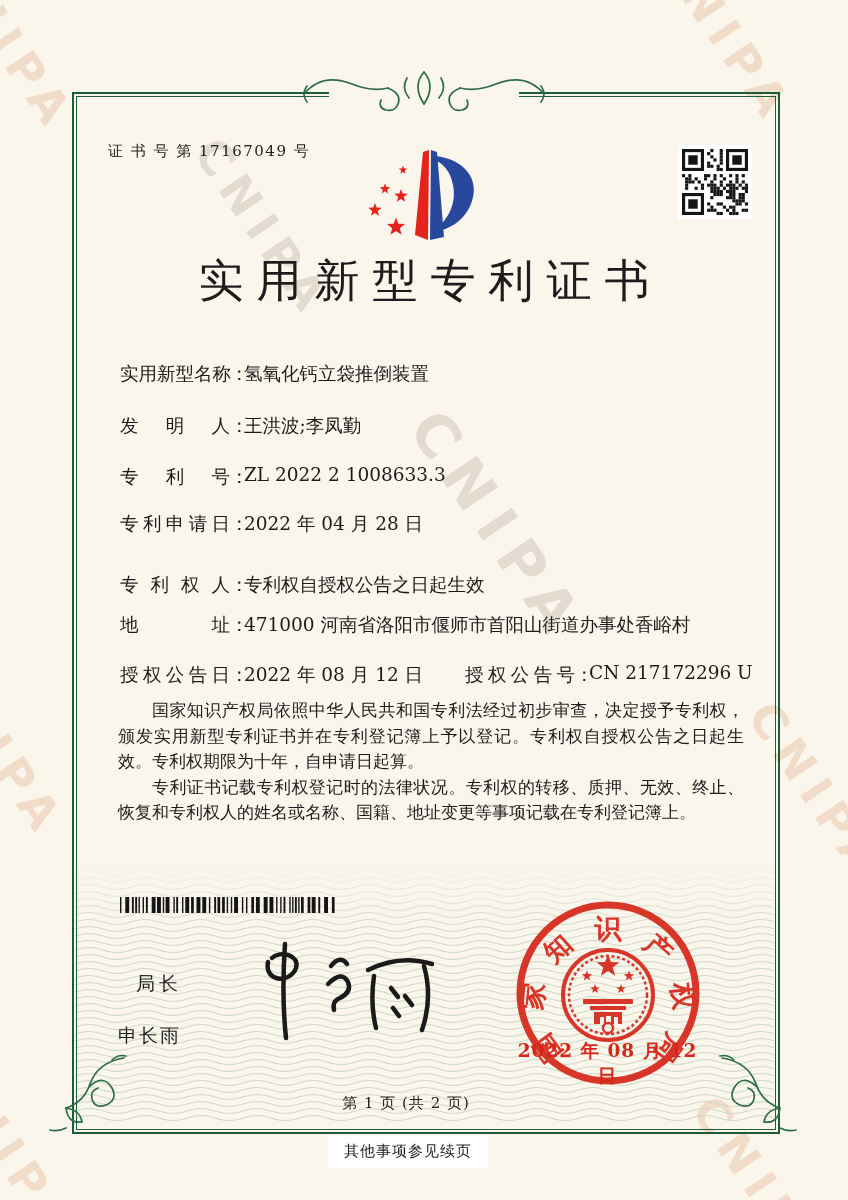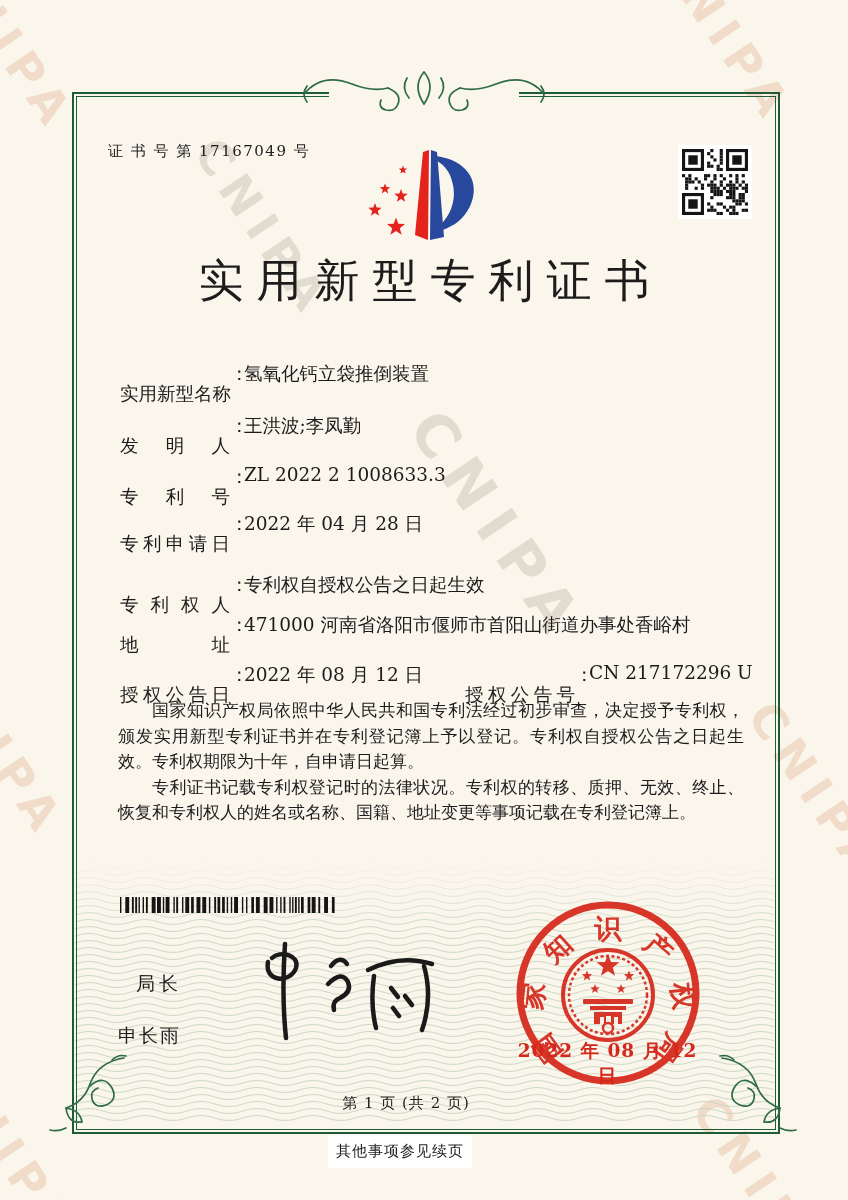--- a/index.html
+++ b/index.html
@@ -27,39 +27,39 @@
   .wave-fade{position:absolute;left:75px;top:858px;width:699px;height:70px;z-index:1;
              background:linear-gradient(var(--page_bg,#fbf6ec),rgba(251,246,236,0));}
   
   .cert-no{position:absolute;left:108px;top:142px;font-size:15px;letter-spacing:1.5px;z-index:2;}
   .logo{position:absolute;left:356px;top:140px;z-index:2;}
   .qr{position:absolute;left:678px;top:145px;z-index:2;background:#fff;}
   .title{position:absolute;left:0;right:0;top:251px;text-align:center;z-index:2;
          font-size:45px;font-weight:400;letter-spacing:13px;text-indent:13px;}
   
   .row{position:absolute;left:120px;display:flex;font-size:18.5px;z-index:2;white-space:nowrap;}
-  .lbl{display:inline-block;width:110px;text-align:justify;text-align-last:justify;margin-top:20px;}
+  .lbl{display:inline-block;width:110px;text-align:justify;text-align-last:justify;}
   .colon{display:inline-block;width:14px;}
   .val{display:inline-block;}
   .lbl2{margin-left:42px;}
   
   .body{position:absolute;left:118px;top:698px;width:626px;z-index:2;
         font-size:17px;line-height:25.5px;text-align:justify;}
   .body p{margin:0;text-indent:2em;}
   
   .barcode{position:absolute;left:120px;top:897px;z-index:2;}
   .director-title{position:absolute;left:136px;top:971px;font-size:19px;letter-spacing:4px;z-index:2;}
   .director-name{position:absolute;left:118px;top:1007px;font-size:19px;letter-spacing:2px;z-index:2;margin-top:16px;}
   .signature{position:absolute;left:228px;top:938px;z-index:2;}
   .seal{position:absolute;left:513px;top:898px;z-index:2;opacity:.93;}
   .seal-date{position:absolute;left:505px;top:1038px;width:205px;text-align:center;z-index:3;
              color:var(--seal_red,#d5281b);font-size:18.5px;font-weight:700;letter-spacing:1px;}
   .pageinfo{position:absolute;left:281px;top:1094px;width:250px;text-align:center;
             font-size:15px;letter-spacing:1px;z-index:2;}
-  .note{position:absolute;left:328px;top:1135px;width:144px;height:33px;line-height:33px;
+  .note{position:absolute;left:328px;top:1135px;width:160px;height:33px;line-height:33px;
         background:#ffffff;text-align:center;font-size:15px;letter-spacing:1px;z-index:2;}
   .seal-char{font-family:"DejaVu Serif","Liberation Serif",serif;}
 </style>
 </head>
 <body>
 
 <div class="page">
 
   <div class="wm tan" style="left:-28px;top:-58px">CNIPA</div>
   <div class="wm tan" style="left:690px;top:-66px">CNIPA</div>

